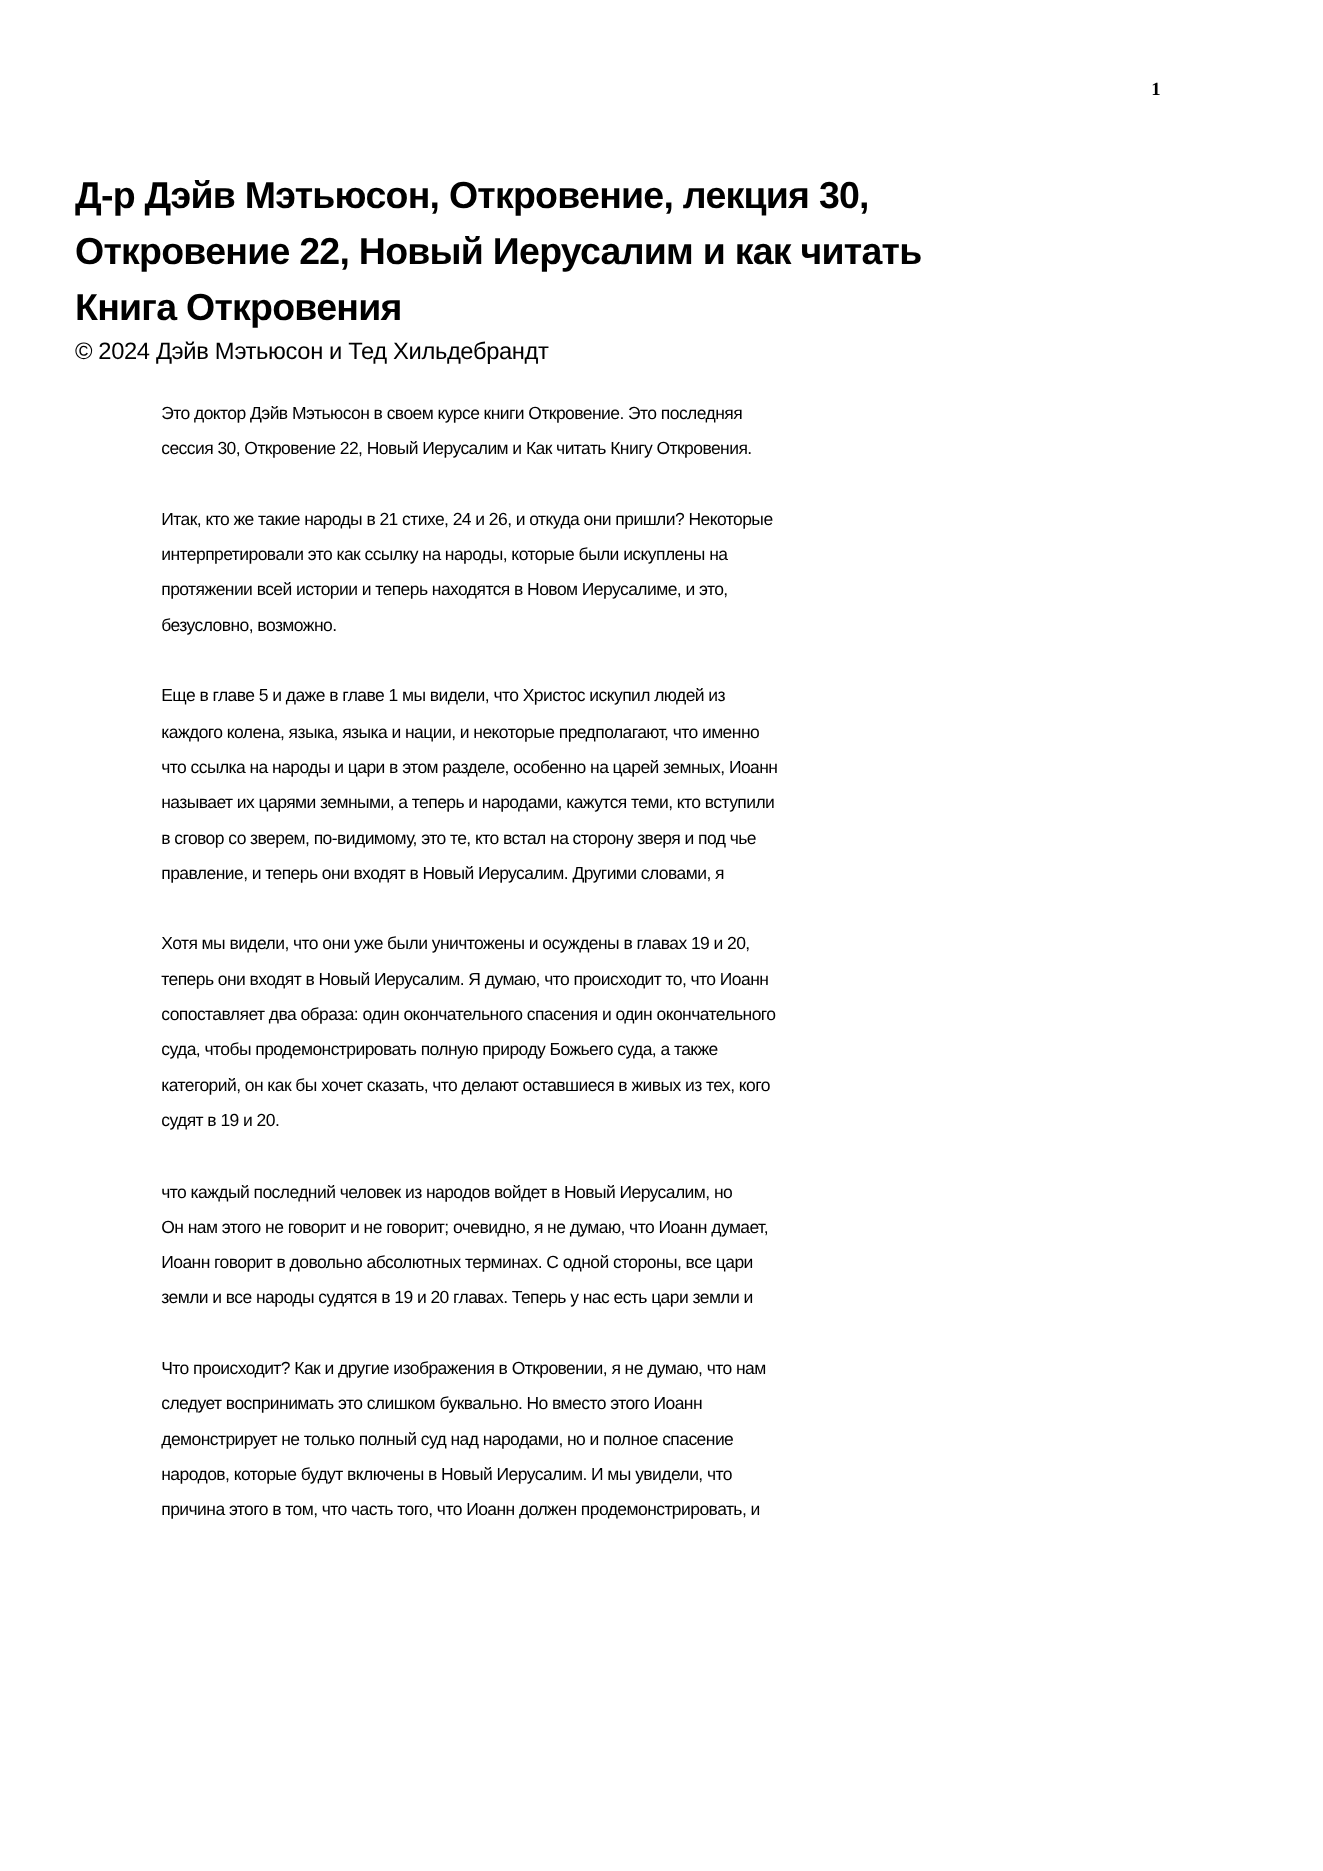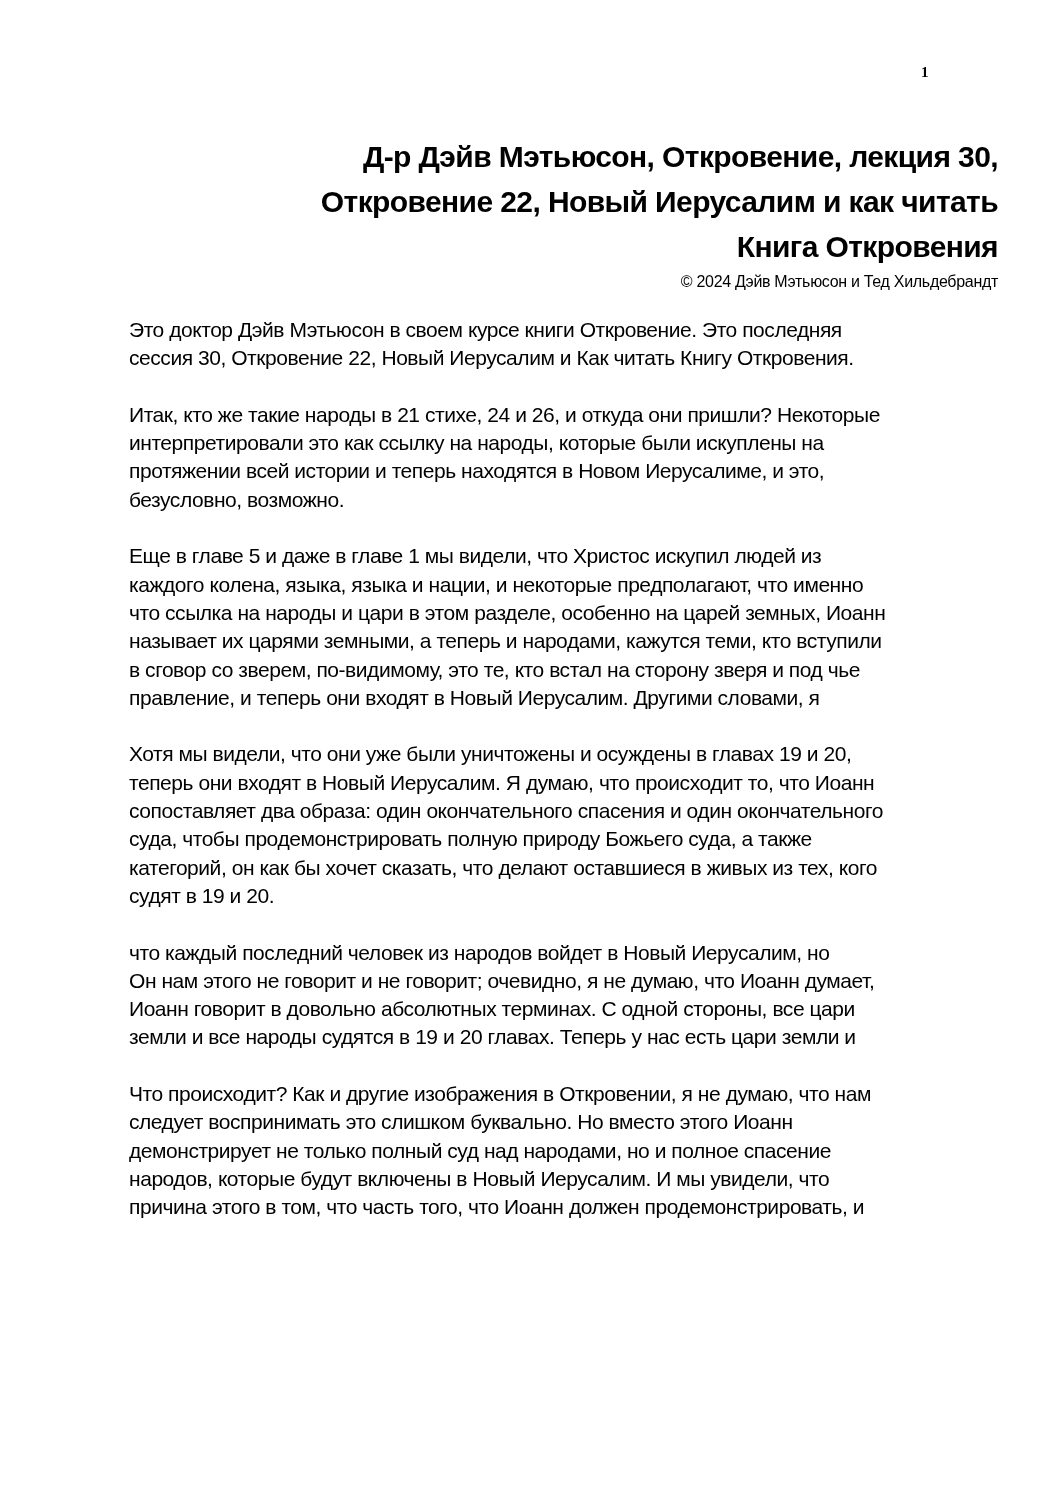--- a/index.html
+++ b/index.html
@@ -21,43 +21,43 @@
       left: 921px;
       font-family: "Liberation Serif", "DejaVu Serif", serif;
       font-weight: bold;
       font-size: 15px;
     }
     .title-block {
       position: absolute;
       top: 134px;
       left: 60px;
       width: 938px;
-      text-align: right;
+      text-align: left;
     }
     .title {
       font-weight: bold;
       font-size: 30px;
       line-height: 45px;
       letter-spacing: -0.6px;
       margin: 0;
     }
     .copyright {
-      font-size: 16px;
+      font-size: 19px;
       line-height: 26px;
       margin: 0;
       letter-spacing: -0.3px;
     }
     .body-text {
       position: absolute;
       top: 316px;
       left: 129px;
       width: 800px;
     }
     .paragraph {
-      font-size: 21px;
+      font-size: 14px;
       line-height: 28.3px;
       margin: 0 0 28.3px 0;
       letter-spacing: -0.45px;
     }
     .line {
       display: block;
       white-space: nowrap;
     }
   </style>
 </head>

